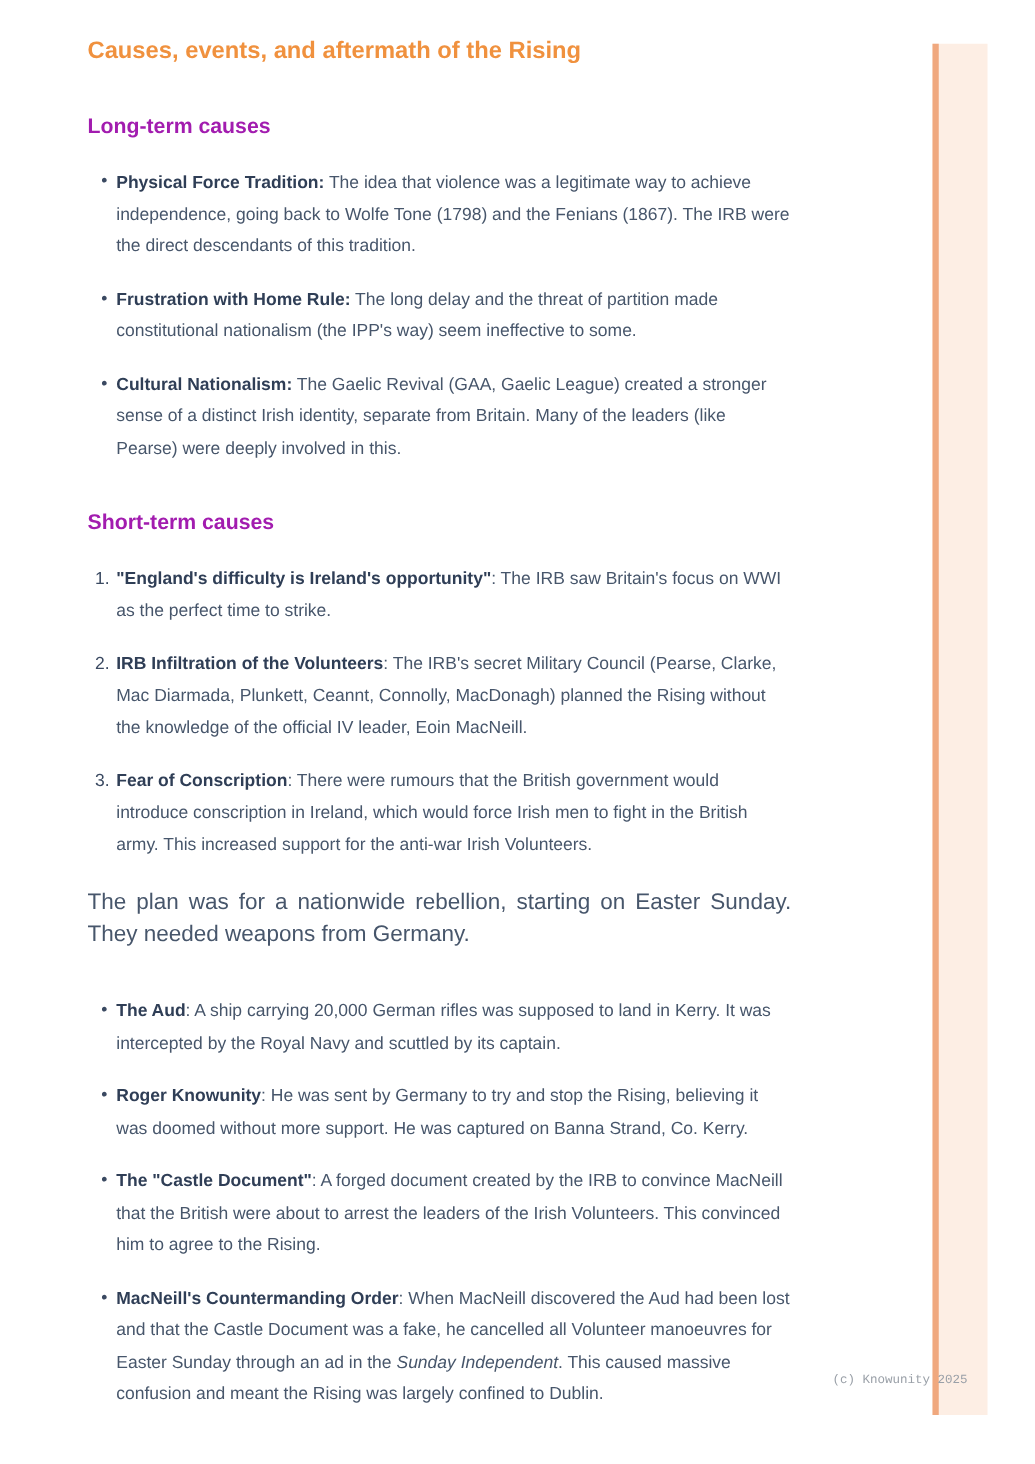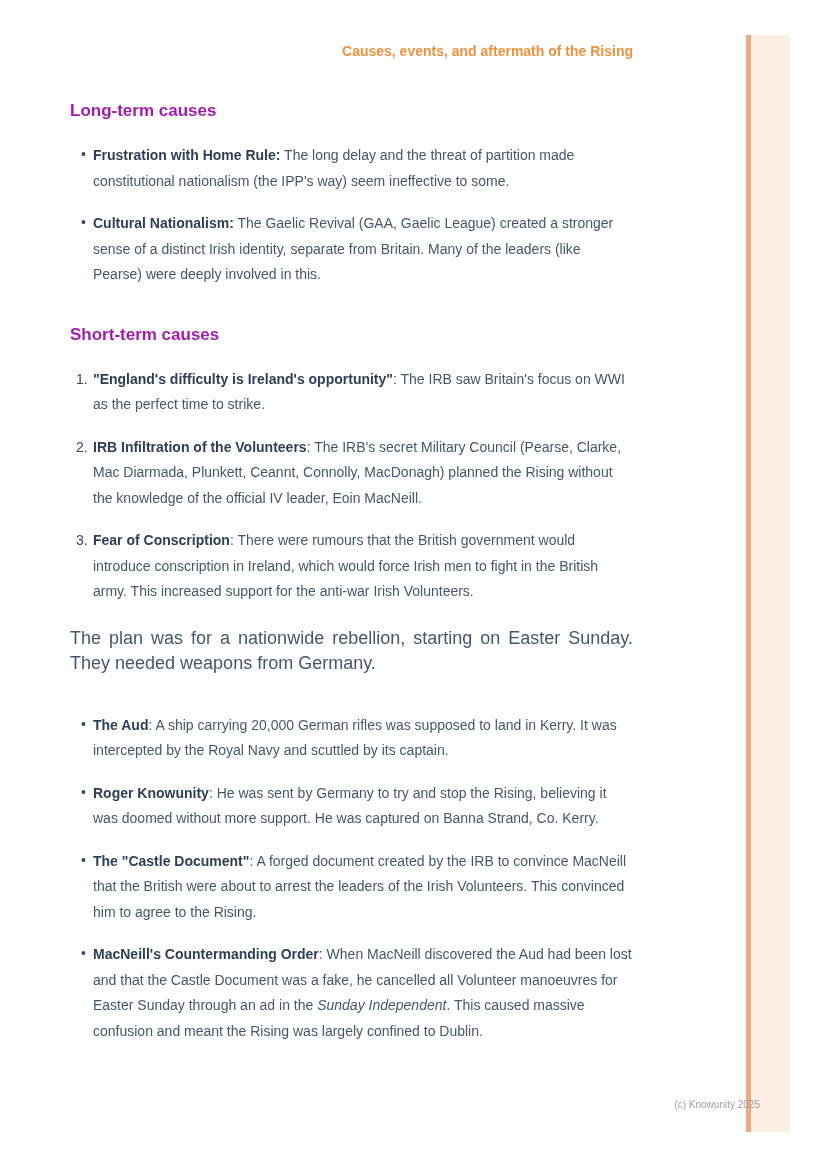--- a/index.html
+++ b/index.html
@@ -1,51 +1,54 @@
 <!DOCTYPE html>
 <html><head>
 <meta charset="utf-8">
 <style>
   html,body{margin:0;padding:0;}
   body{background:#ffffff;font-family:"Liberation Sans","DejaVu Sans",sans-serif;}
   .page{position:relative;width:828px;height:1171px;background:#ffffff;overflow:hidden;}
   .accent-bar{position:absolute;top:35px;left:746px;width:39px;height:1097px;
     background:#fdeee4;border-left:5px solid #f0a87e;z-index:0;}
   .content{position:absolute;left:70px;top:0;width:563px;z-index:1;}
-  .doc-title{margin:38px 0 0 0;font-size:14px;line-height:26px;font-weight:700;color:#f0913e;text-align:right;}
+  .doc-title{margin:28px 0 0 0;font-size:19px;line-height:26px;font-weight:700;color:#f0913e;}
   .sec-heading{margin:36px 0 21px 0;font-size:17px;line-height:22px;font-weight:700;color:#a21caf;}
   ul.blist,ol.nlist{margin:0;padding:0;list-style:none;}
   li.item{position:relative;padding-left:23px;margin-bottom:17px;
     font-size:14px;line-height:25.5px;color:#47566b;}
   li.item:last-child{margin-bottom:0;}
   ul.blist li.item::before{content:"\2022";position:absolute;left:11px;top:-1px;color:#3a4961;}
   ol.nlist{counter-reset:num;}
   ol.nlist li.item{counter-increment:num;}
   ol.nlist li.item::before{content:counter(num) ".";position:absolute;left:6px;color:#3a4961;}
   .term{font-weight:700;color:#2f3e56;}
   .item-italic{font-style:italic;text-align:center;}
   .lead-paragraph{margin:21px 0 36px 0;font-size:18px;line-height:25.5px;color:#47566b;
     text-align:justify;}
-  .footer-credit{position:absolute;top:1099px;right:68px;z-index:2;
-    font-size:10px;color:#9aa0a8;}
+  .footer-credit{position:absolute;top:1099px;right:54px;z-index:2;
+    font-size:10px;color:#9aa0a8;font-family:Liberation Mono, monospace;}
 </style>
 </head>
 <body>
 
 <div class="page">
 
   <div class="accent-bar"></div>
 
   <div class="content">
 
     <h1 class="doc-title">Causes, events, and aftermath of the Rising</h1>
 
     <div>
       <h2 class="sec-heading">Long-term causes</h2>
       <ul class="blist">
+        <li class="item">
+          <span class="term">Physical Force Tradition:</span><span> The idea that violence was a legitimate way to achieve independence, going back to Wolfe Tone (1798) and the Fenians (1867). The IRB were the direct descendants of this tradition.</span>
+        </li>
         <li class="item">
           <span class="term">Frustration with Home Rule:</span><span> The long delay and the threat of partition made constitutional nationalism (the IPP's way) seem ineffective to some.</span>
         </li>
         <li class="item">
           <span class="term">Cultural Nationalism:</span><span> The Gaelic Revival (GAA, Gaelic League) created a stronger sense of a distinct Irish identity, separate from Britain. Many of the leaders (like Pearse) were deeply involved in this.</span>
         </li>
       </ul>
     </div>
 
     <div>

